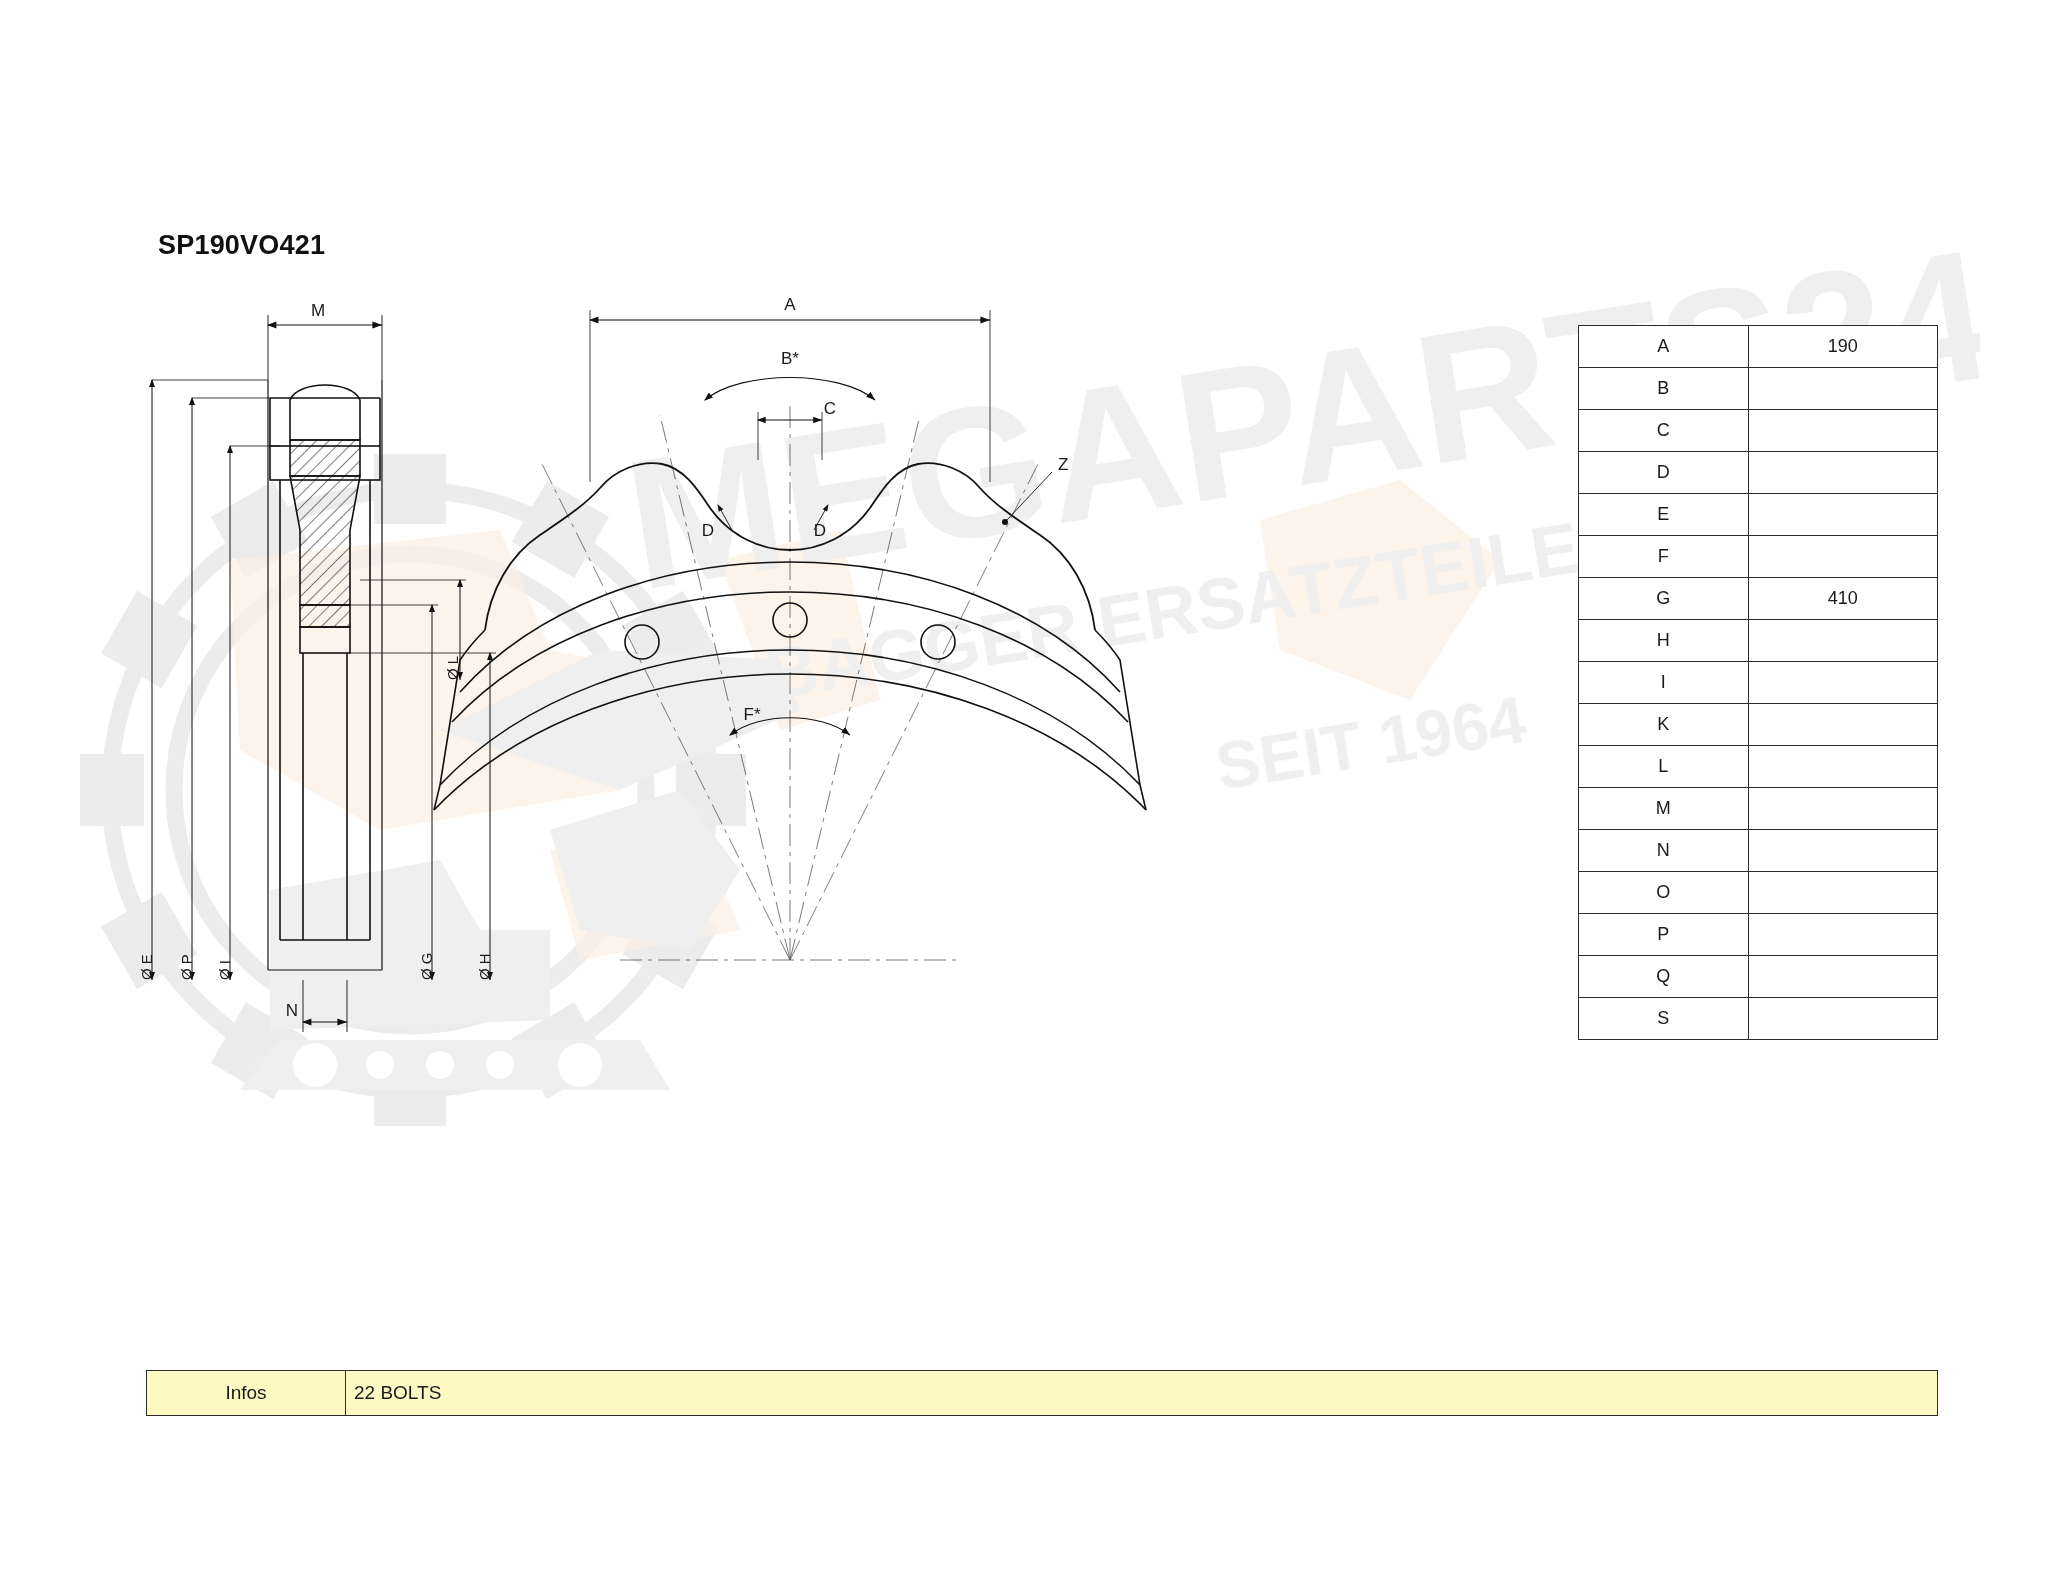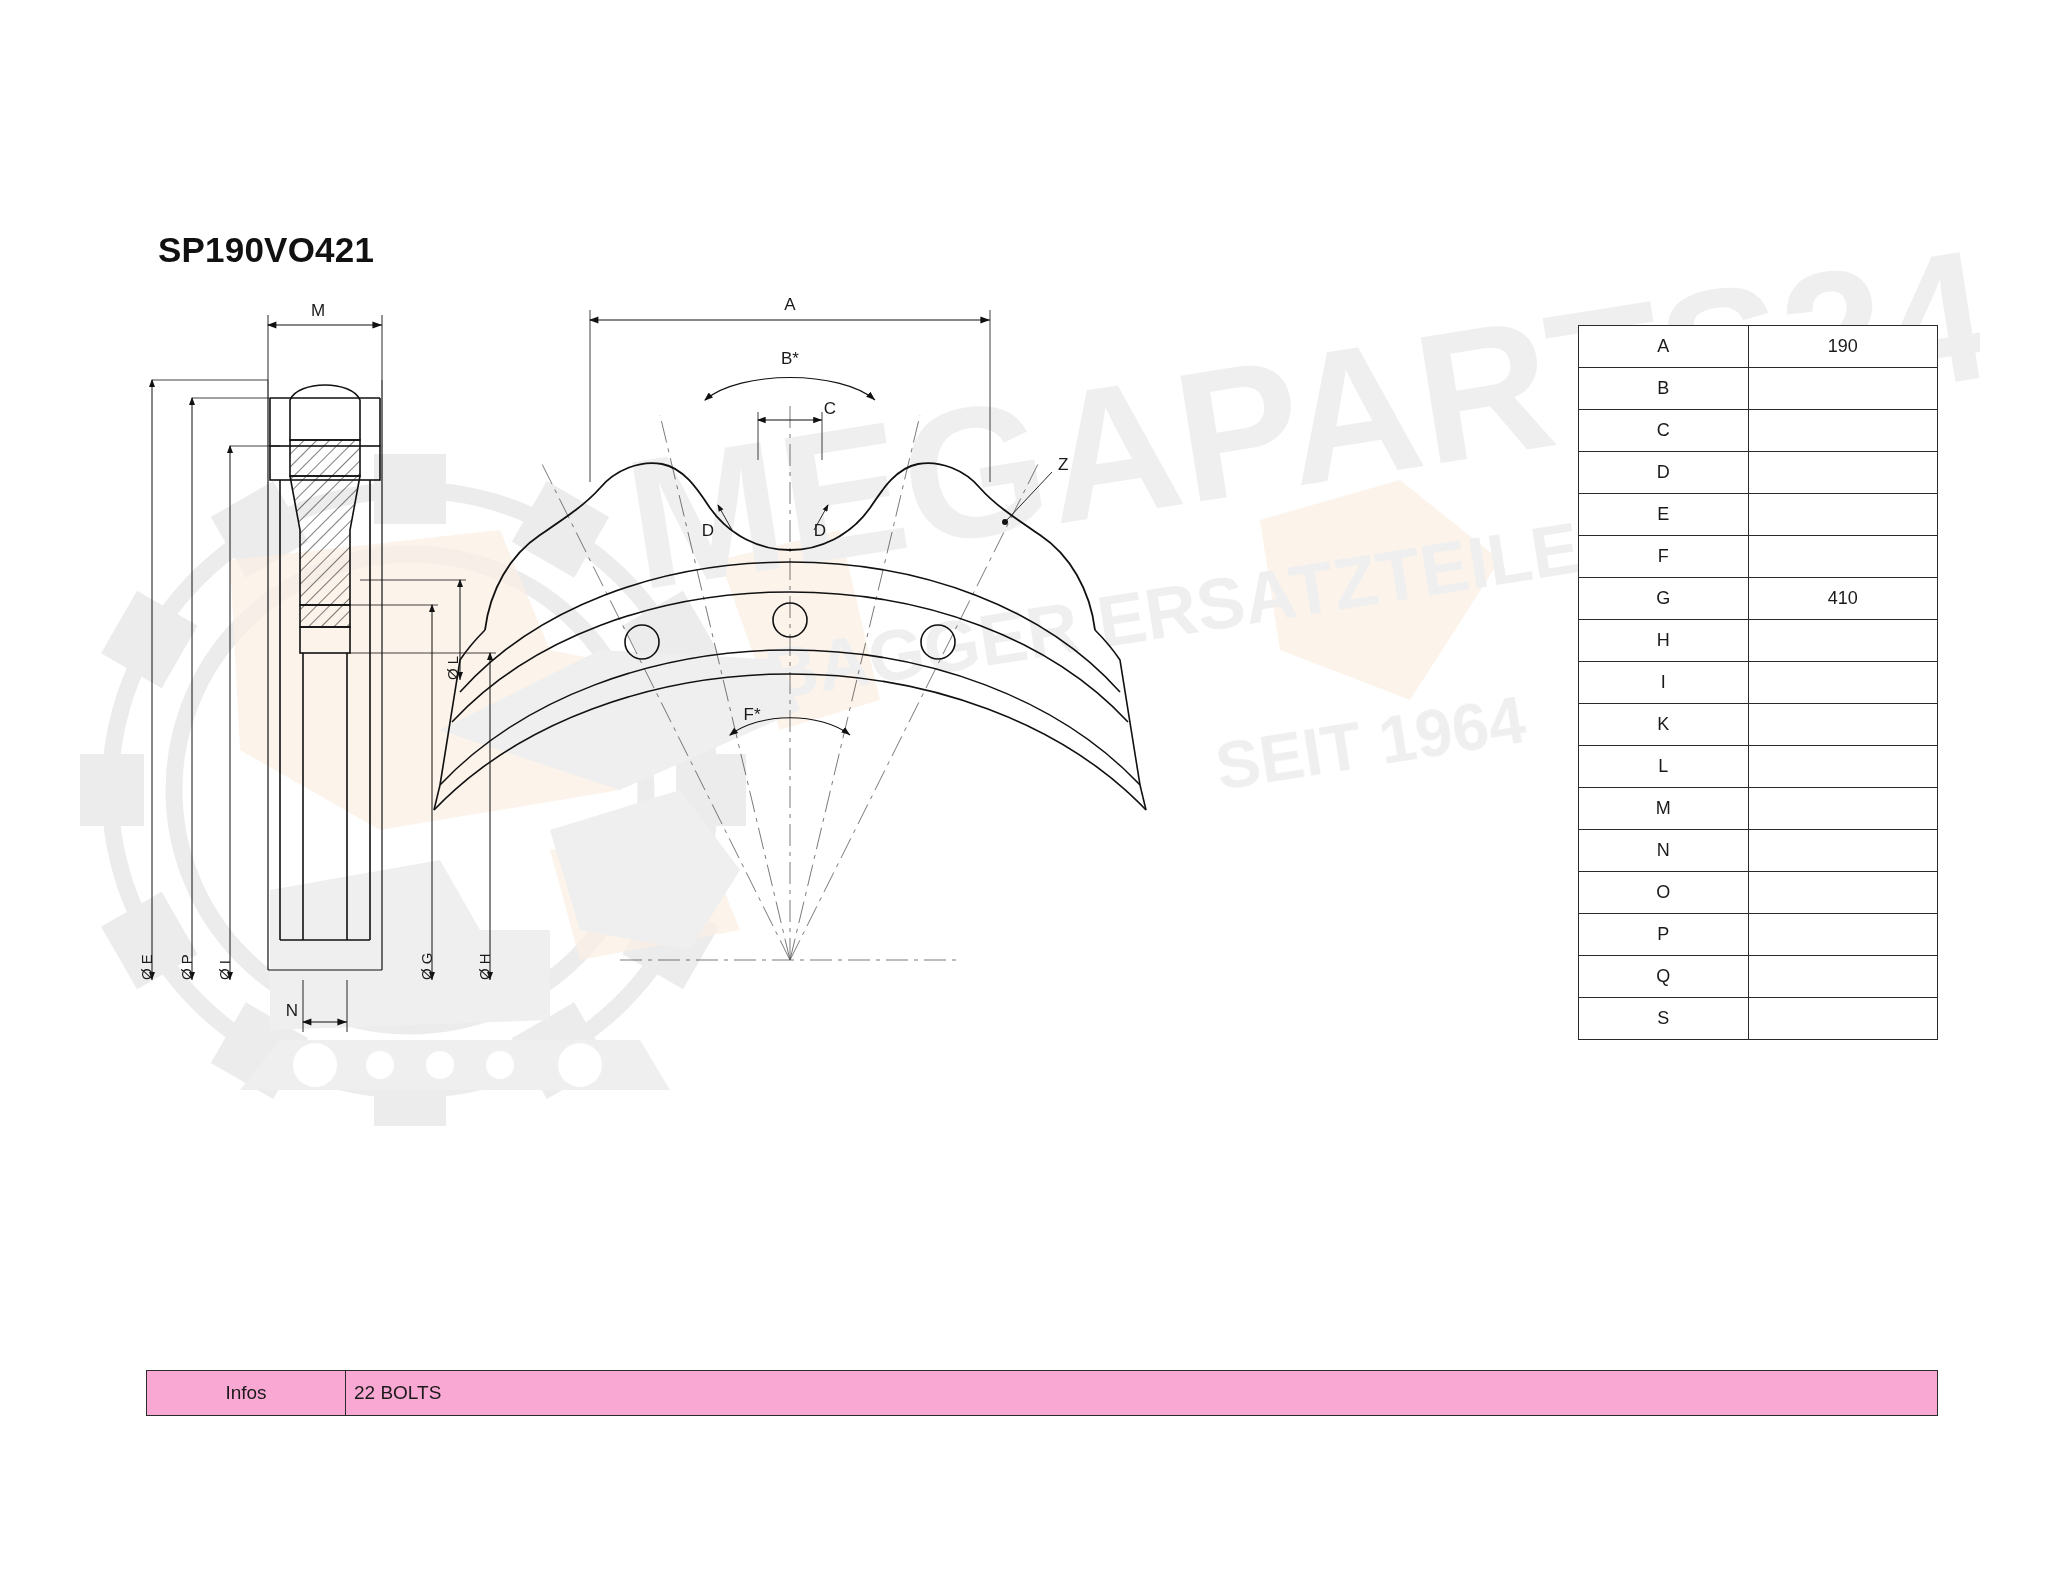--- a/index.html
+++ b/index.html
@@ -17,21 +17,21 @@
   .page {
     position: absolute;
     inset: 0;
   }
 
   
   #part-title {
     position: absolute;
     left: 158px;
     top: 230px;
-    font-size: 35px;
+    font-size: 27px;
     font-weight: bold;
     color: #111111;
     letter-spacing: 0.2px;
   }
 
   
   .watermark {
     position: absolute;
     left: 80px;
     top: 230px;
@@ -77,21 +77,21 @@
   }
 
   
   #infos-table {
     position: absolute;
     left: 146px;
     top: 1370px;
     width: 1792px;
     border-collapse: collapse;
     z-index: 3;
-    background: #f9a8d4;
+    background: #fef9c3;
   }
   #infos-table td {
     border: 1px solid #2b2b2b;
     height: 44px;
     font-size: 19px;
     color: #1a1a1a;
     padding: 0 8px;
   }
   #infos-table td.infos-label {
     width: 182px;

